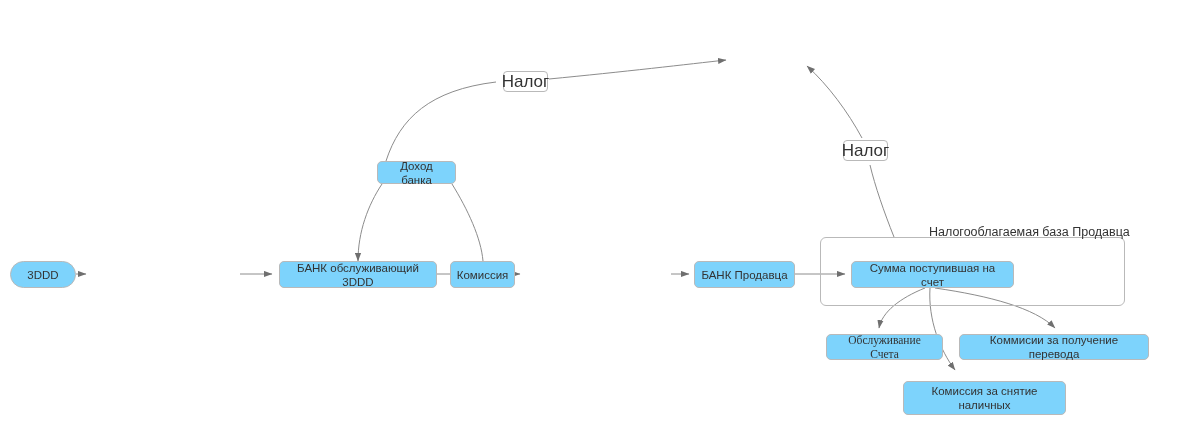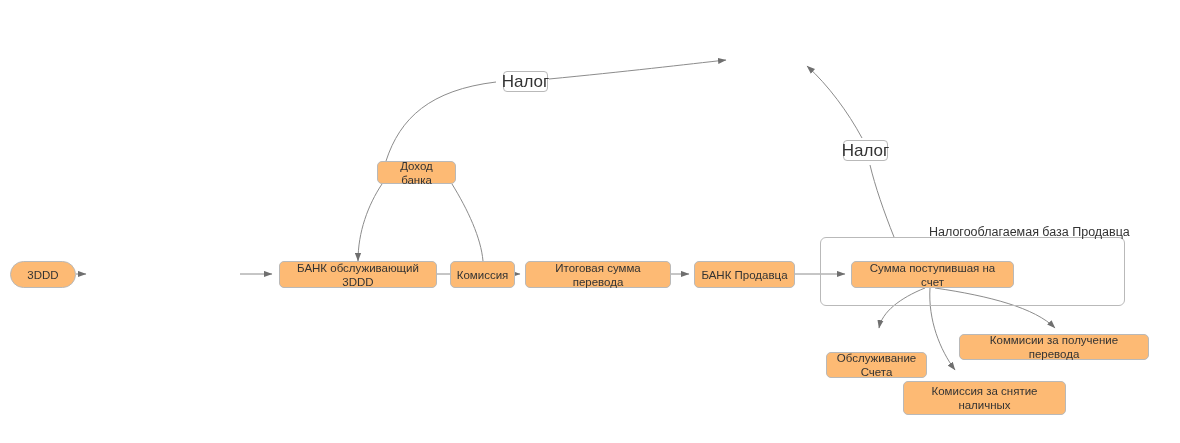--- a/index.html
+++ b/index.html
@@ -21,21 +21,21 @@
     position: absolute;
     left: 0;
     top: 0;
     width: 1180px;
     height: 443px;
     pointer-events: none;
   }
   .node {
     position: absolute;
     box-sizing: border-box;
-    background: #fdba74;
+    background: #7dd3fc;
     border: 1px solid #b9b9b9;
     border-radius: 5px;
     color: #333333;
     font-size: 11.5px;
     line-height: 14px;
     display: flex;
     align-items: center;
     justify-content: center;
     text-align: center;
     padding: 3px 6px;
@@ -126,30 +126,29 @@
   <div class="cluster" style="left:820px; top:237px; width:305px; height:69px;"></div>
   <div class="cluster-title" style="left:929px; top:225px;">Налогооблагаемая база Продавца</div>
 
   <div class="node stadium" style="left:10px; top:261px; width:66px; height:27px;">3DDD</div>
 
 
   <div class="node" style="left:279px; top:261px; width:158px; height:27px;">БАНК обслуживающий 3DDD</div>
 
   <div class="node" style="left:450px; top:261px; width:65px; height:27px;">Комиссия</div>
 
-  <div class="node" style="left:525px; top:261px; width:146px; height:27px;">Итоговая сумма перевода</div>
 
   <div class="node" style="left:694px; top:261px; width:101px; height:27px;">БАНК Продавца</div>
 
   <div class="node" style="left:851px; top:261px; width:163px; height:27px;">Сумма поступившая на счет</div>
 
   <div class="node" style="left:377px; top:161px; width:79px; height:23px;">Доход банка</div>
 
 
-  <div class="node" style="left:826px; top:352px; width:101px; height:26px;">Обслуживание Счета</div>
+  <div class="node" style="left:826px; top:334px; width:117px; height:26px;font-family:Liberation Serif, serif;">Обслуживание Счета</div>
 
   <div class="node" style="left:959px; top:334px; width:190px; height:26px;">Коммисии за получение перевода</div>
 
   <div class="node" style="left:903px; top:381px; width:163px; height:34px;">Комиссия за снятие наличных</div>
 
   <div class="edge-label" style="left:503px; top:71px; width:45px; height:21px;">Налог</div>
 
   <div class="edge-label" style="left:843px; top:140px; width:45px; height:21px;">Налог</div>
 
 </div>

